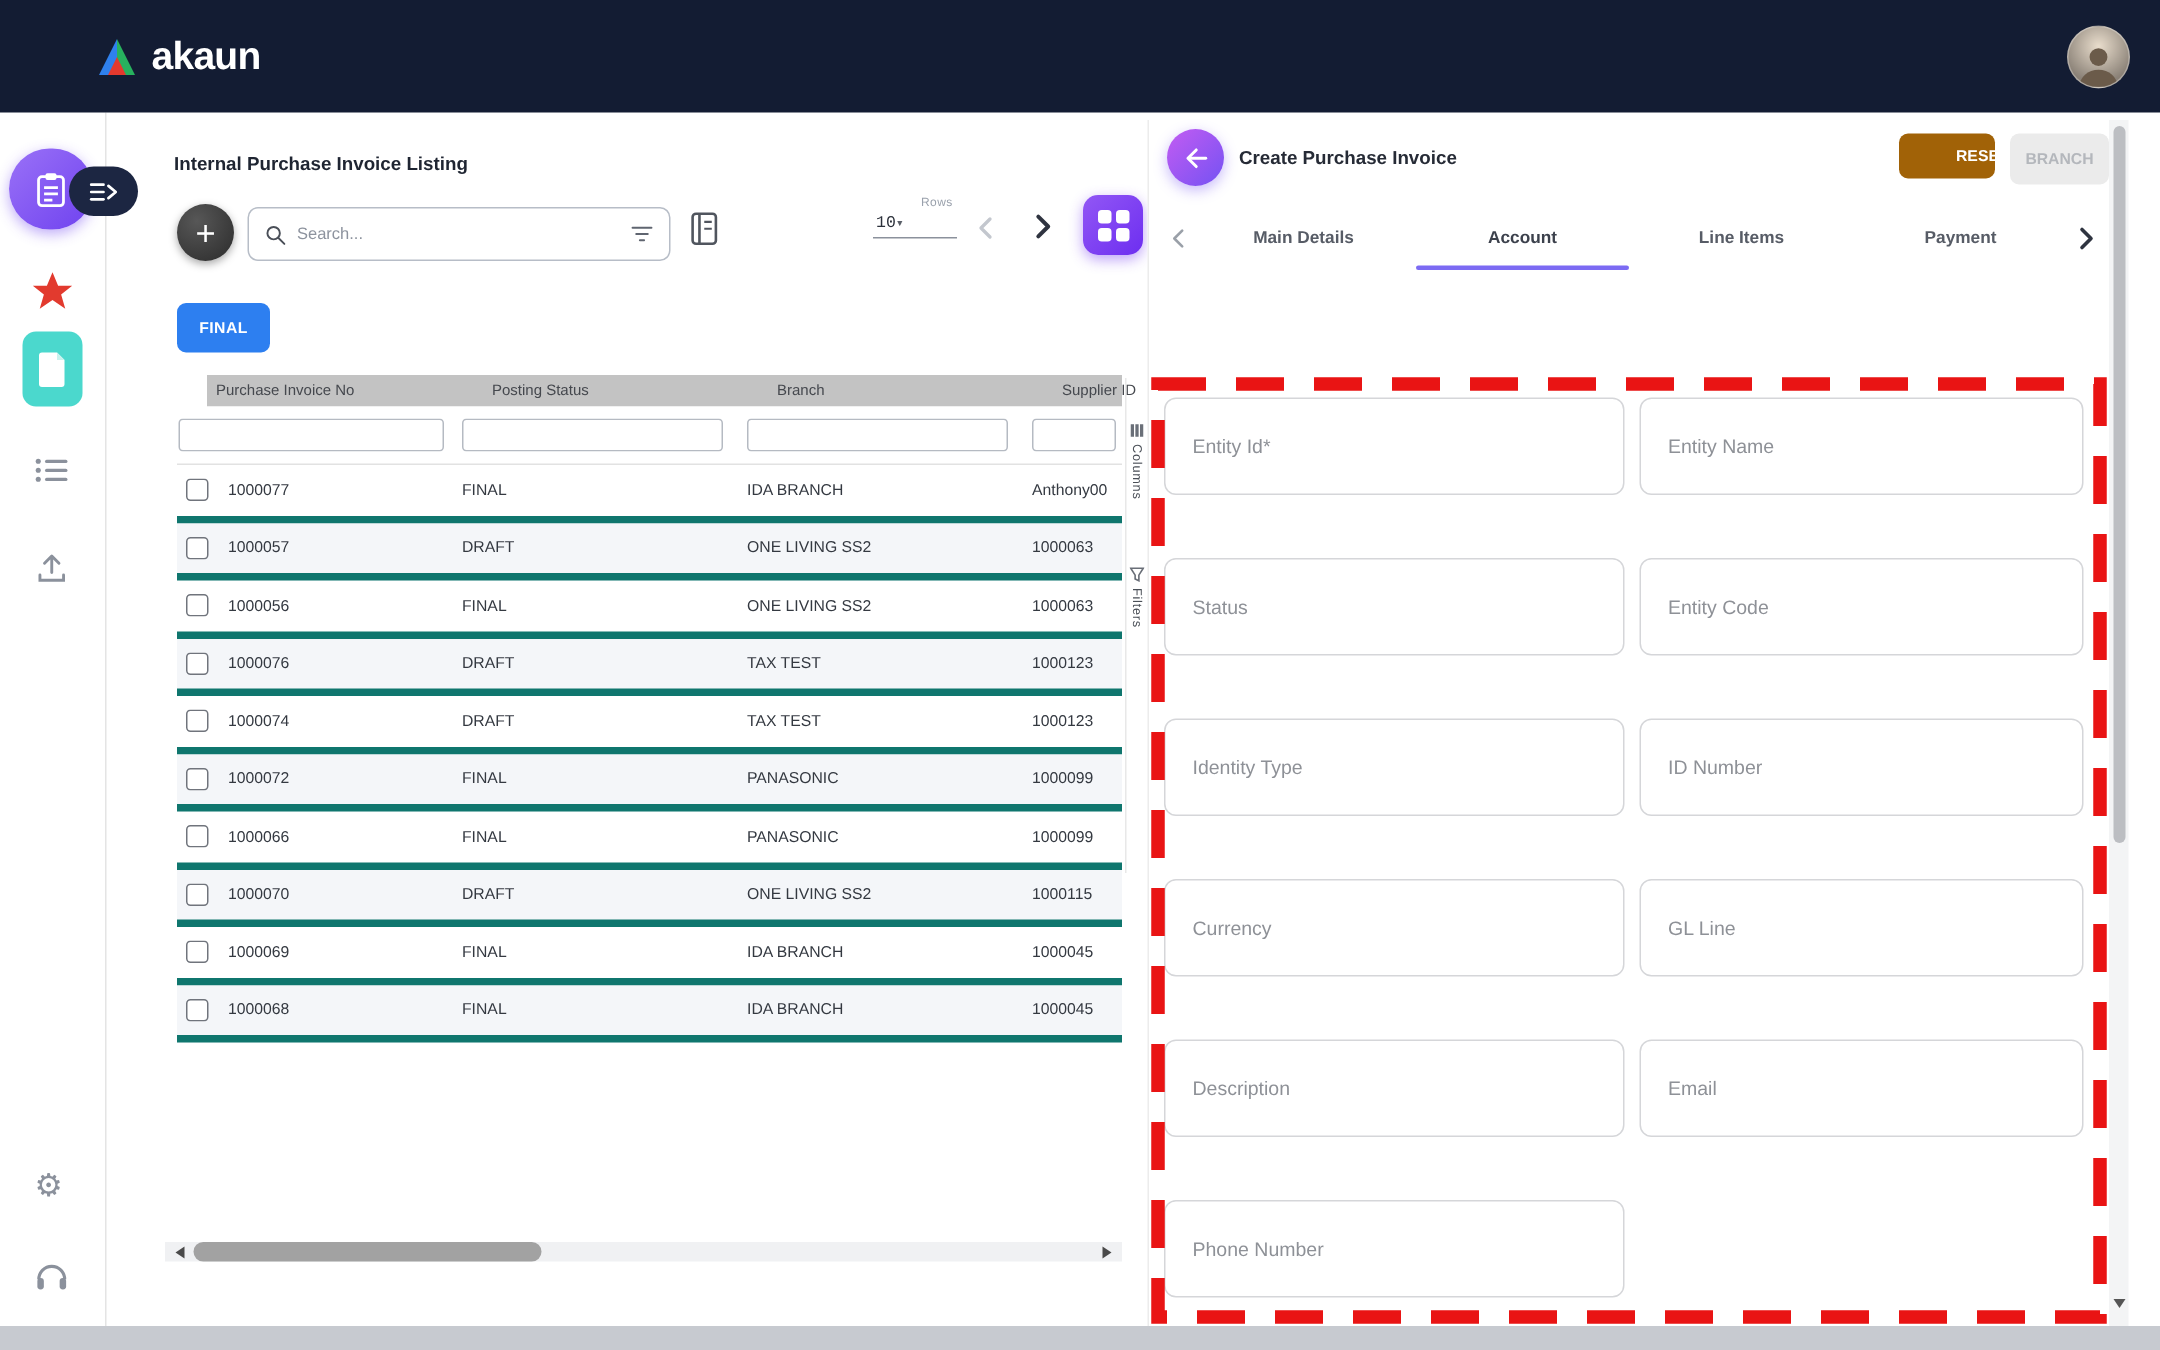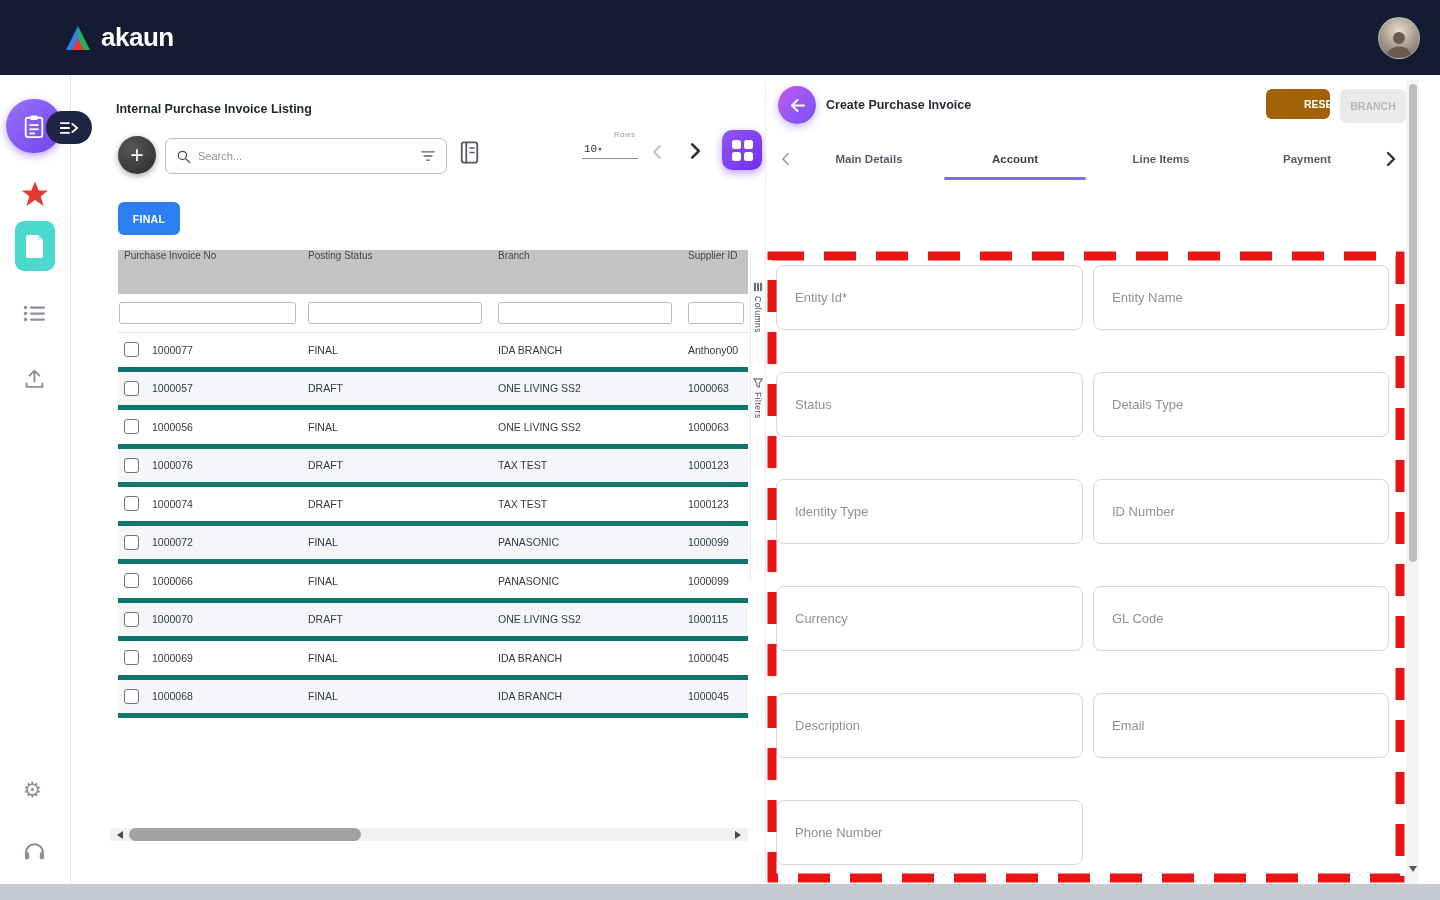--- a/index.html
+++ b/index.html
@@ -63,21 +63,21 @@
               display:flex; align-items:center; justify-content:center;
               box-shadow:0 3px 9px rgba(109,46,240,.45); cursor:pointer; }
   .grid-icon { display:grid; grid-template-columns:9px 9px; gap:3px; }
   .gsq { width:9px; height:9px; background:#fff; border-radius:2.5px; display:block; }
   .final-btn { position:absolute; top:122px; left:8px; width:62px; height:33px; background:#2d7ff0;
                color:#fff; border:none; border-radius:6px; font-weight:700; font-size:10.5px;
                letter-spacing:.3px; font-family:inherit; cursor:pointer; }
 
   
   .table { position:absolute; top:170px; left:8px; width:630px; background:#fff; }
-  .thead { display:flex; align-items:flex-start; height:44px; background:#c3c3c3; }
+  .thead { display:flex; align-items:center; height:21px; background:#c3c3c3;margin-left:20px; }
   .th { font-size:10px; color:#45484e; cursor:pointer; }
   .tc { box-sizing:border-box; overflow:hidden; white-space:nowrap; flex:0 0 auto; }
   .c1 { width:190px; padding-left:6px; display:flex; align-items:center; }
   .c2 { width:190px; }
   .c3 { width:190px; }
   .c4 { width:60px; }
   .tfilter { display:flex; align-items:center; height:38px; background:#fff; border-bottom:1px solid #e2e2e2; }
   .tfilter .c1 { padding-left:1px; }
   .fin { height:22px; border:1px solid #b5bac2; border-radius:3px; width:174px; box-sizing:border-box;
          outline:none; font-size:10px; padding:0 5px; font-family:inherit; }
@@ -451,33 +451,33 @@
         <div class="fieldbox">
           <span class="flabel">Entity Id*</span>
         </div>
         <div class="fieldbox">
           <span class="flabel">Entity Name</span>
         </div>
         <div class="fieldbox">
           <span class="flabel">Status</span>
         </div>
         <div class="fieldbox">
-          <span class="flabel">Details Type</span>
+          <span class="flabel">Entity Code</span>
         </div>
         <div class="fieldbox">
           <span class="flabel">Identity Type</span>
         </div>
         <div class="fieldbox">
           <span class="flabel">ID Number</span>
         </div>
         <div class="fieldbox">
           <span class="flabel">Currency</span>
         </div>
         <div class="fieldbox">
-          <span class="flabel">GL Code</span>
+          <span class="flabel">GL Line</span>
         </div>
         <div class="fieldbox">
           <span class="flabel">Description</span>
         </div>
         <div class="fieldbox">
           <span class="flabel">Email</span>
         </div>
         <div class="fieldbox">
           <span class="flabel">Phone Number</span>
         </div>

